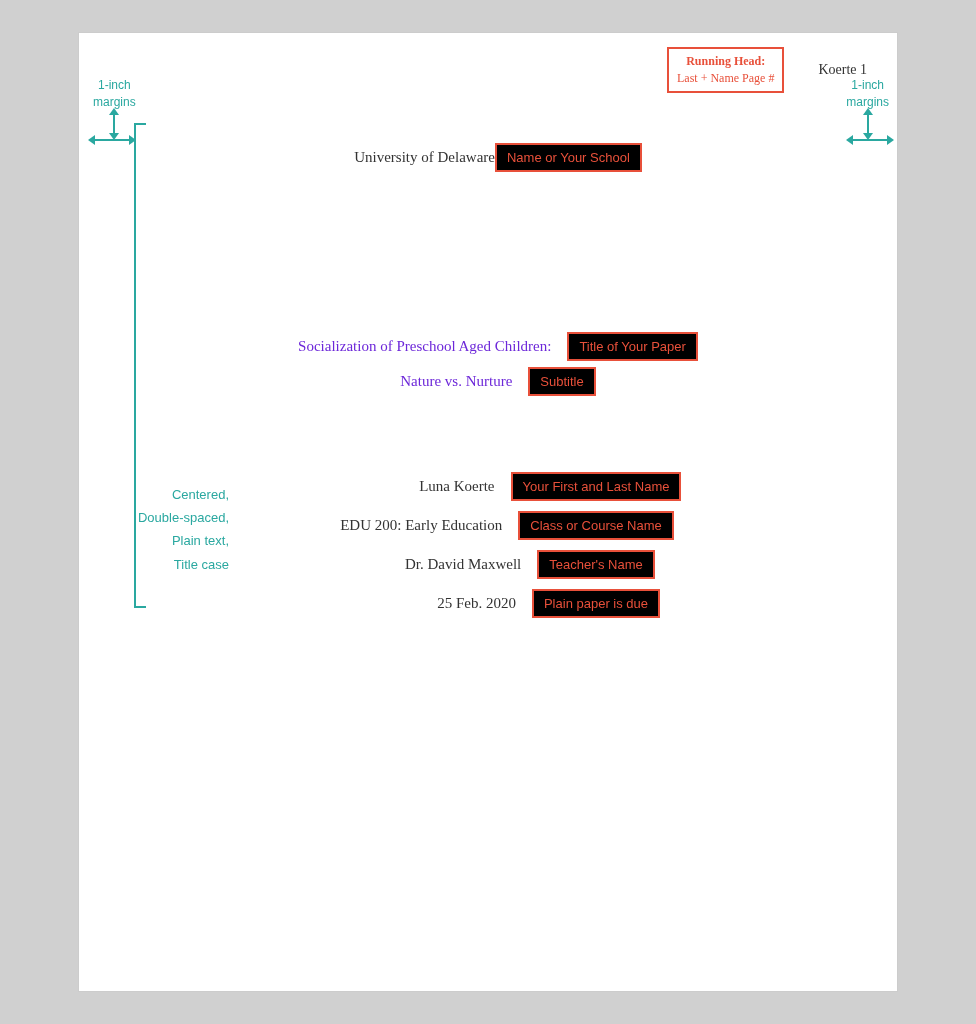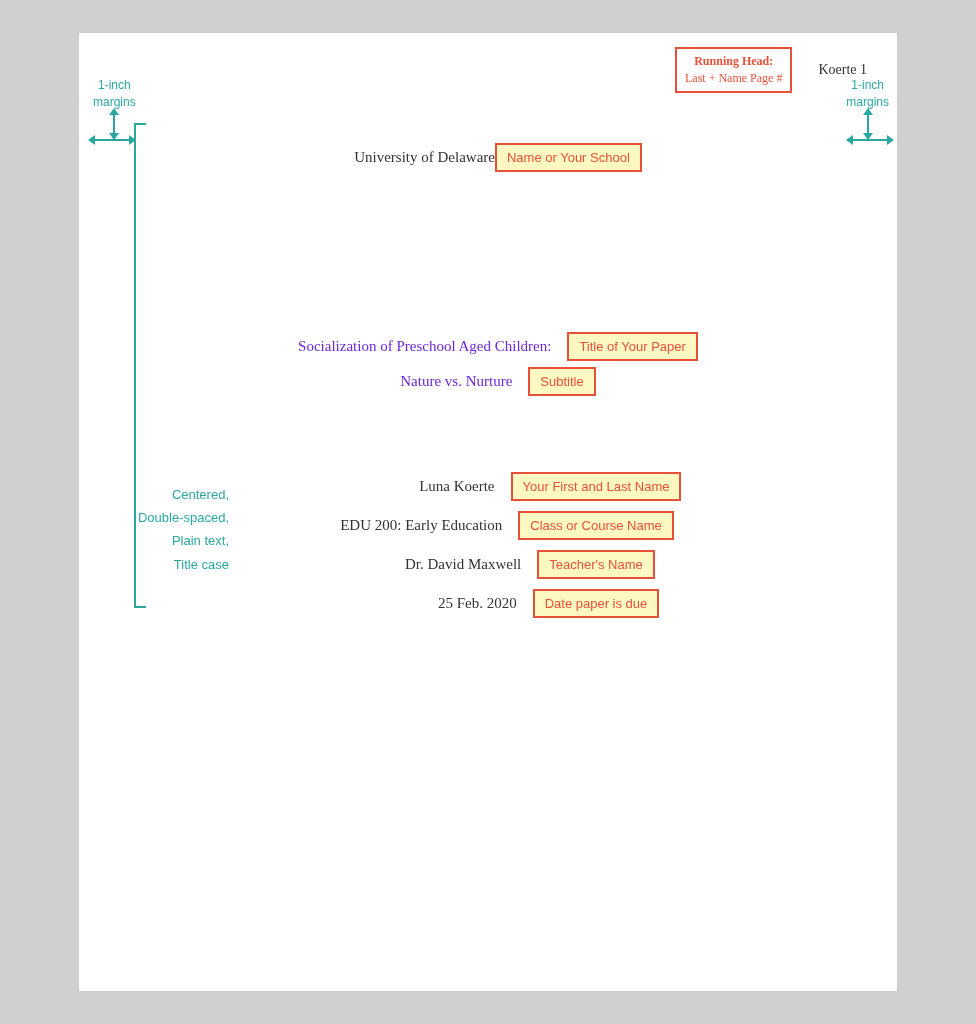--- a/index.html
+++ b/index.html
@@ -104,21 +104,21 @@
       border-left: 7px solid #2aa8a0;
     }
 
     
     .header-bar {
       display: flex;
       justify-content: flex-end;
       align-items: center;
       padding: 14px 30px 10px 30px;
       border-bottom: none;
-      gap: 10px;
+      gap: 18px;
     }
 
     .running-head-box {
       border: 2px solid #e8503a;
       padding: 4px 8px;
       font-size: 12px;
       color: #e8503a;
       text-align: center;
       line-height: 1.4;
     }
@@ -218,21 +218,21 @@
       min-width: 180px;
       text-align: right;
     }
 
     
     .annotation-box {
       border: 2px solid #e8503a;
       padding: 5px 10px;
       font-size: 13px;
       color: #e8503a;
-      background: #fef9c3;
+      background: #000000;
       white-space: nowrap;
       font-family: Arial, sans-serif;
     }
   </style>
 </head>
 <body>
 
 <div class="page-wrapper">
 
   <div class="margin-indicator margin-left-label">
@@ -313,19 +313,19 @@
       </div>
       <div class="author-row">
         <span class="author-text">Dr. David Maxwell</span>
         <div class="annotation-box">
           <span>Teacher's Name</span>
         </div>
       </div>
       <div class="author-row">
         <span class="author-text">25 Feb. 2020</span>
         <div class="annotation-box">
-          <span>Date paper is due</span>
+          <span>Plain paper is due</span>
         </div>
       </div>
     </div>
 
   </div>
 </div>
 
 </body></html>

